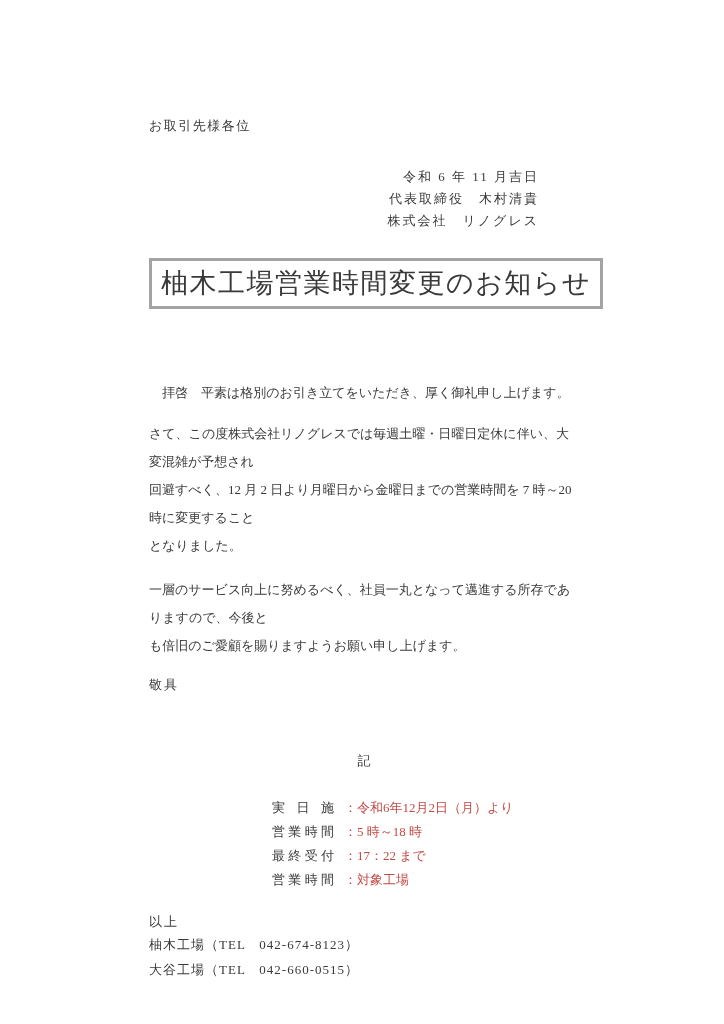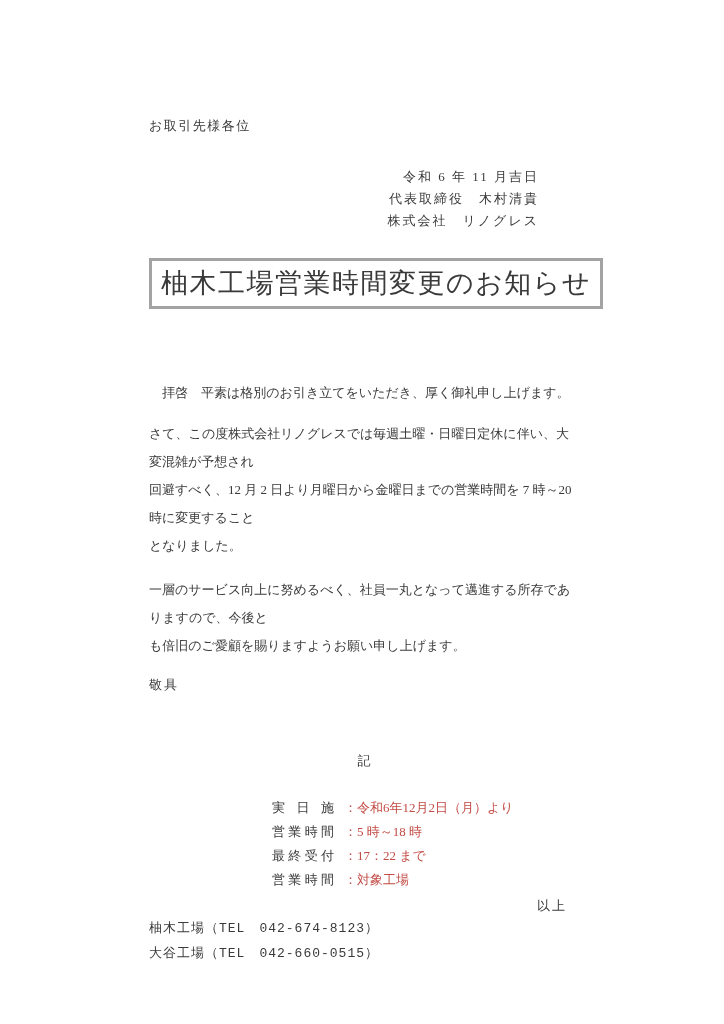--- a/index.html
+++ b/index.html
@@ -91,36 +91,34 @@
     text-align-last: justify;
     vertical-align: top;
   }
   .rec-colon {
     margin-left: 10px;
   }
   .rec-colon, .rec-value {
     color: var(--accent-red, #c24b45);
   }
   .end-mark {
-    margin-top: 4px;
+    margin-top: 20px;
     line-height: 20px;
-    text-align: right;
     letter-spacing: 2px;
     padding-right: 14px;
   }
   
   .contact-heading {
     margin-top: 22px;
     line-height: 25px;
     letter-spacing: 1px;
   }
   .contact-line {
     line-height: 25px;
     letter-spacing: 1px;
-    font-family: Liberation Mono, monospace;
   }
 </style>
 </head>
 <body>
 
 <div class="page" style="--accent-red: #c24b45; color: rgb(58, 58, 58);">
   <div class="content">
 
     <div class="recipient">お取引先様各位</div>
 

